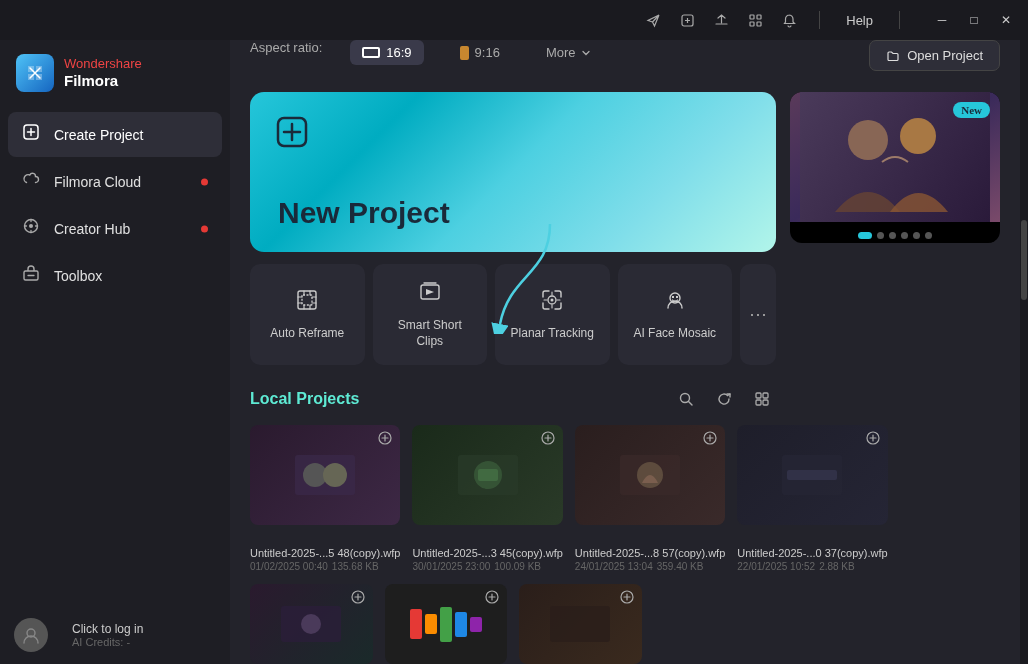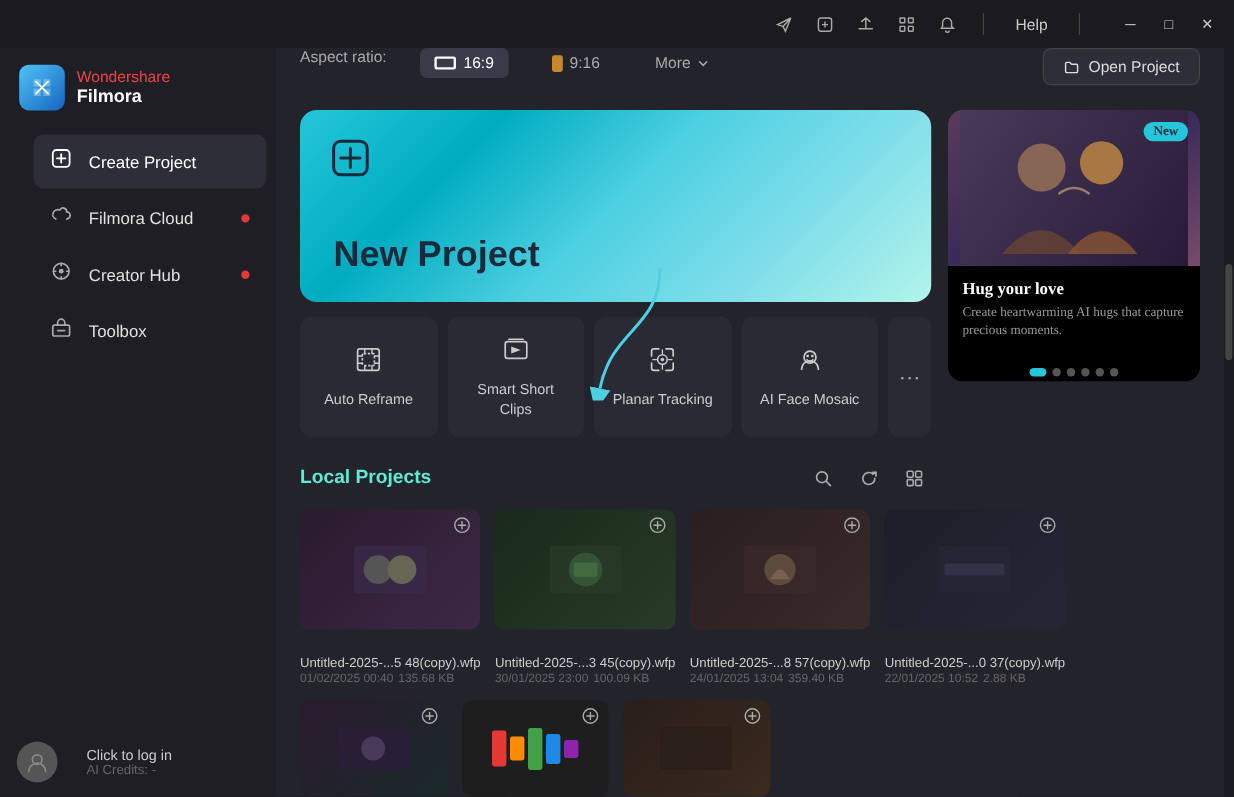--- a/index.html
+++ b/index.html
@@ -105,21 +105,20 @@
     }
     .logo-text .product {
       font-size: 15px;
       color: #fff;
       font-weight: 600;
     }
 
     .sidebar-nav {
       flex: 1;
       padding: 0 8px;
-      margin-left: 20px;
     }
     .sidebar-item {
       display: flex;
       align-items: center;
       gap: 12px;
       padding: 11px 12px;
       border-radius: 8px;
       cursor: pointer;
       margin-bottom: 2px;
       position: relative;
@@ -937,24 +936,20 @@
                   <circle cx="68" cy="48" r="20" fill="#886655"></circle>
                   <path d="M35 120 Q68 80 100 120" fill="#664433" opacity="0.8"></path>
 
                   <circle cx="118" cy="44" r="18" fill="#a87844"></circle>
                   <path d="M90 120 Q118 82 148 120" fill="#885533" opacity="0.8"></path>
 
                   <path d="M82 70 Q95 60 108 70" stroke="#ffcc88" stroke-width="2" fill="none" opacity="0.5"></path>
                 </svg>
               </div>
             </div>
-            <div class="promo-body">
-              <div class="promo-title">Hug your love</div>
-              <div class="promo-desc">Create heartwarming AI hugs that capture precious moments.</div>
-            </div>
             <div class="promo-dots">
               <div class="promo-dot active"></div>
               <div class="promo-dot"></div>
               <div class="promo-dot"></div>
               <div class="promo-dot"></div>
               <div class="promo-dot"></div>
               <div class="promo-dot"></div>
             </div>
           </div>
         </div>

